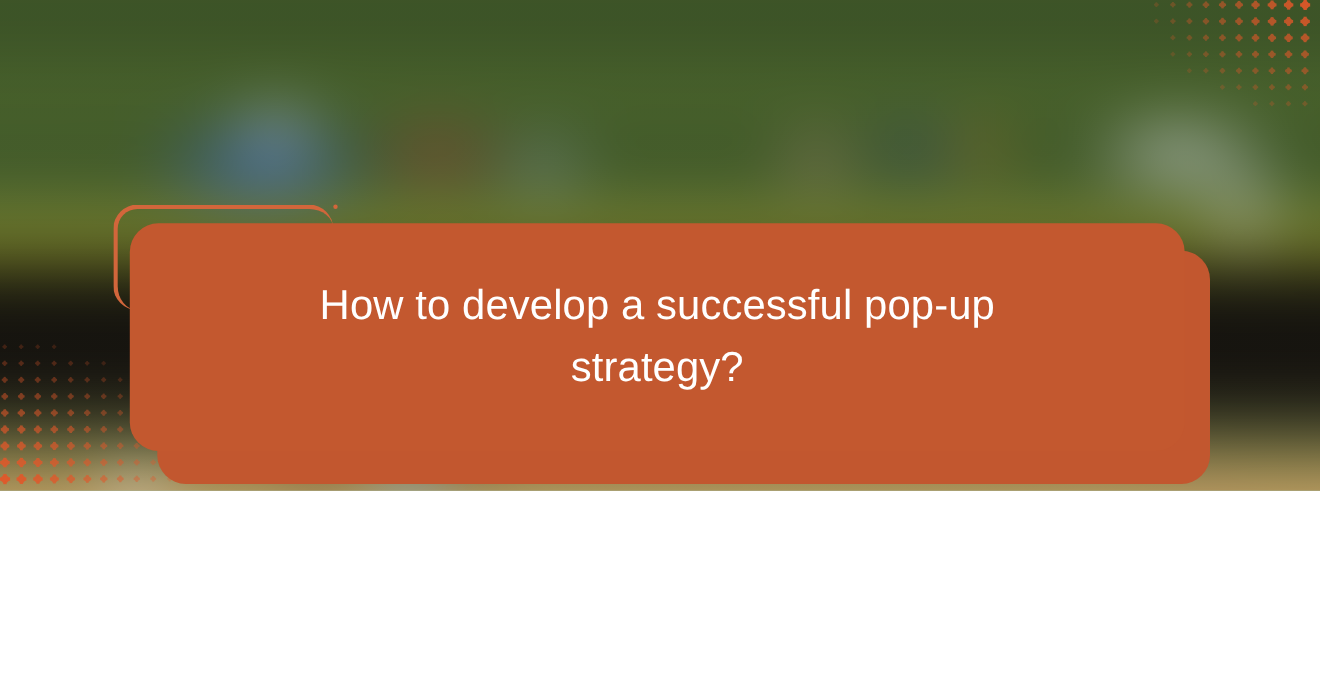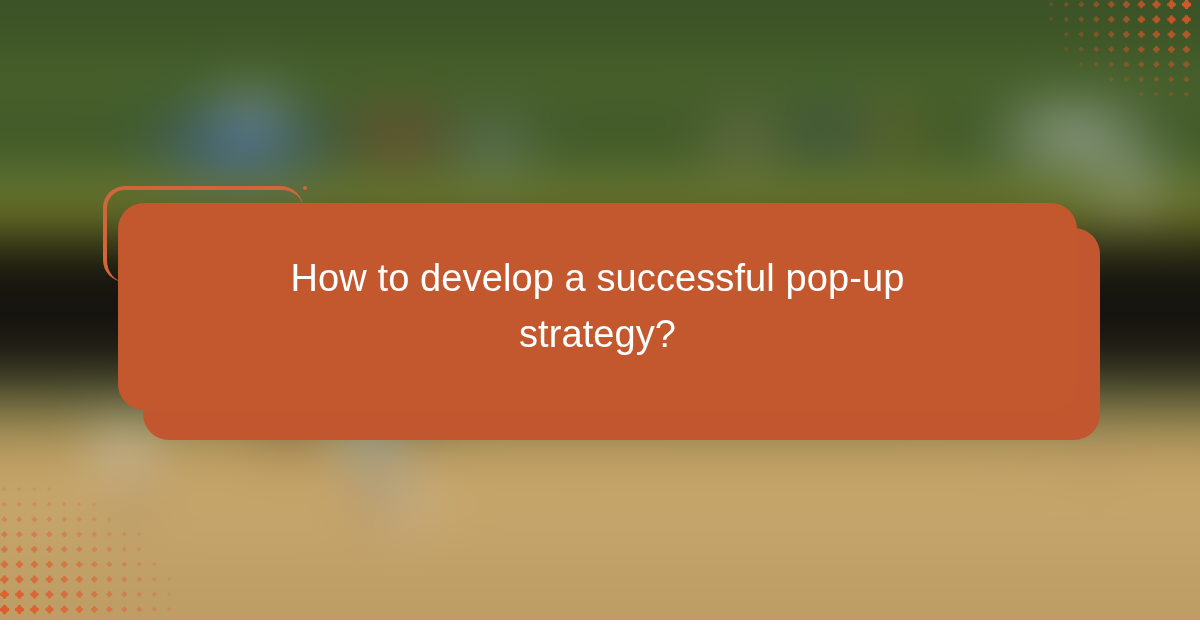--- a/index.html
+++ b/index.html
@@ -5,21 +5,21 @@
   * { margin:0; padding:0; box-sizing:border-box; }
   html, body {
     width:1200px; height:630px;
     overflow:hidden;
     font-family:"Liberation Sans", sans-serif;
   }
 
   
   .canvas {
     position:relative;
-    width:1200px; height:620px;
+    width:1200px; height:446px;
     overflow:hidden;
     background:#6d7a42;
   }
 
   
   .photo {
     position:absolute; inset:-60px;
     
     background:
       

